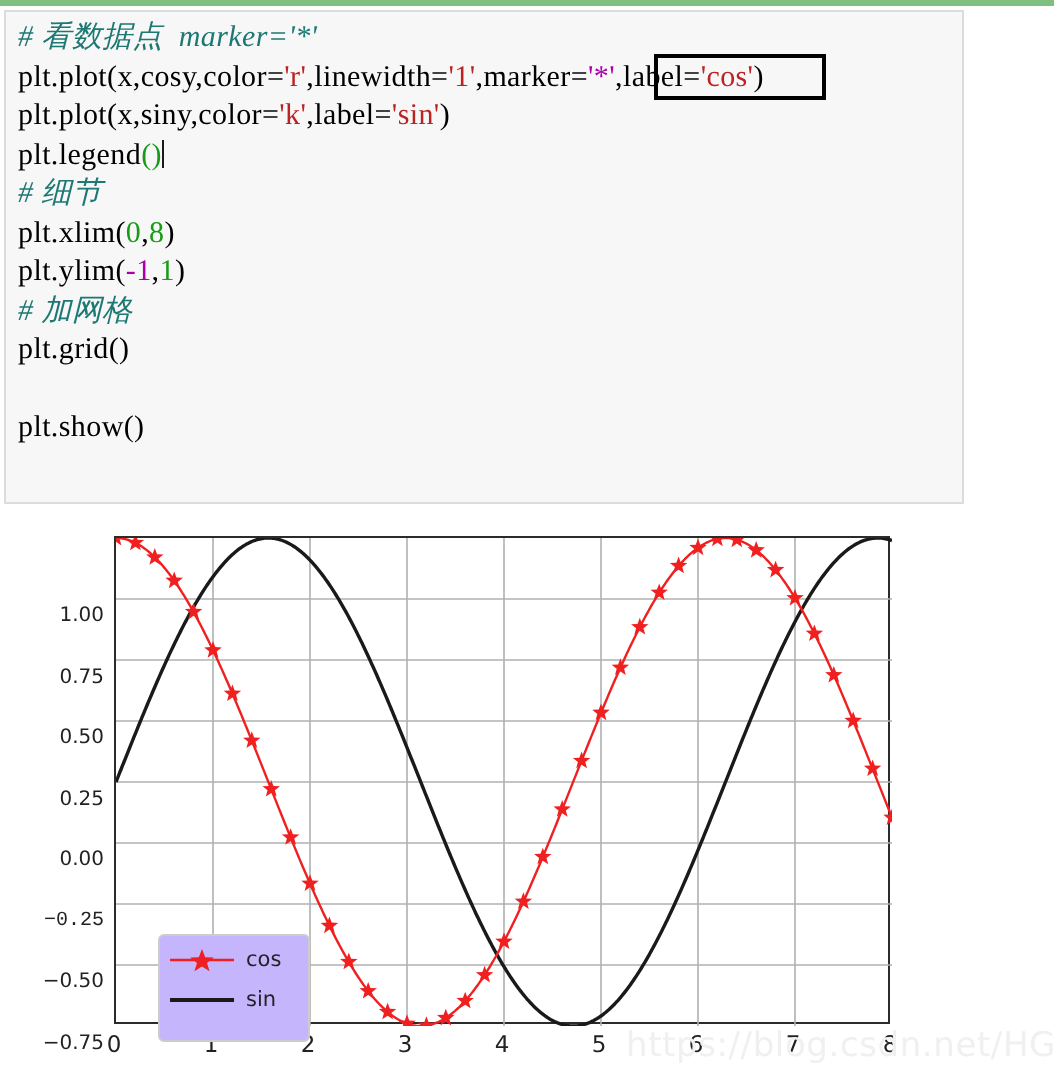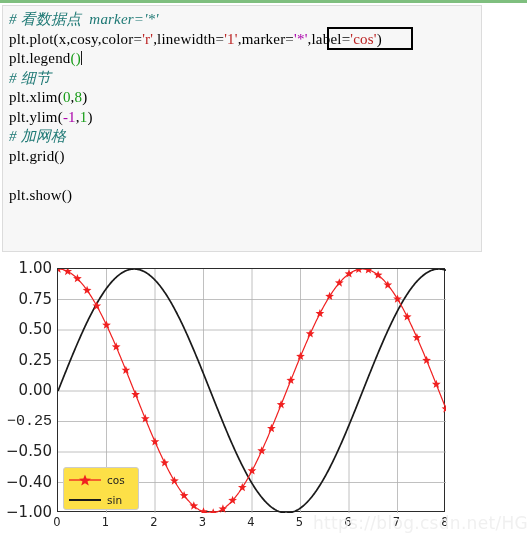--- a/index.html
+++ b/index.html
@@ -73,46 +73,47 @@
     width:388px;height:244px;
     border:1.3px solid #2b2b2b;
     box-sizing:border-box;
     background:#ffffff;
   }
   #plot-svg{position:absolute;left:0;top:0;}
   .ytick-label{
     position:absolute;
     right:0;
     font-family:"DejaVu Sans", sans-serif;
-    font-size:15px;
+    font-size:10px;
     color:#222;
     text-align:right;
     width:50px;
     transform:translateY(-50%);
     white-space:nowrap;
+    margin-top:40px;
   }
   .xtick-label{
     position:absolute;
     top:0;
     font-family:"DejaVu Sans", sans-serif;
     font-size:11.5px;
     color:#222;
     text-align:center;
     width:20px;
     transform:translateX(-50%);
   }
   #ytick-wrap{position:absolute;left:0px;top:10px;width:52px;height:244px;}
   #xtick-wrap{position:absolute;left:57px;top:257px;width:388px;height:20px;}
 
   
   #legend-box{
     position:absolute;
-    left:63px;top:467px;
-    width:76px;height:43px;
-    background:#fde047;
+    left:79px;top:467px;
+    width:76px;height:54px;
+    background:#c4b5fd;
     border:1px solid #cccccc;
     border-radius:3px;
     box-sizing:border-box;
     z-index:5;
   }
   .legend-row{
     position:relative;height:20px;display:flex;align-items:center;
   }
   .legend-row:first-child{margin-top:2px;}
   .legend-swatch{width:34px;height:14px;margin-left:4px;position:relative;}
@@ -138,20 +139,21 @@
 
 <div id="top-rule"></div>
 
 <div id="code-panel">
 
   <div class="code-line"><span class="cm"># 看数据点  marker='*'</span></div>
 
   <div class="code-line"><span class="plain">plt.plot(x,cosy,color=</span><span class="str">'r'</span><span class="plain">,linewidth=</span><span class="str">'1'</span><span class="plain">,</span><span class="plain">marker=</span><span class="op">'*'</span><span class="plain">,label=</span><span class="str">'cos'</span><span class="plain">)</span></div>
 
 
+  <div class="code-line"><span class="plain">plt.plot(x,siny,color=</span><span class="str">'k'</span><span class="plain">,label=</span><span class="str">'sin'</span><span class="plain">)</span></div>
 
   <div class="code-line"><span class="plain">plt.legend</span><span class="paren-g">()</span><span class="caret"></span></div>
 
   <div class="code-line"><span class="cm"># 细节</span></div>
 
   <div class="code-line"><span class="plain">plt.xlim</span><span class="plain">(</span><span class="num">0</span><span class="plain">,</span><span class="num">8</span><span class="plain">)</span></div>
 
   <div class="code-line"><span class="plain">plt.ylim</span><span class="plain">(</span><span class="num-neg">-1</span><span class="plain">,</span><span class="num">1</span><span class="plain">)</span></div>
 
   <div class="code-line"><span class="cm"># 加网格</span></div>
@@ -163,21 +165,21 @@
   <div class="code-line"><span class="plain">plt.show</span><span class="plain">()</span></div>
 
 </div>
 
 <div id="marker-highlight"></div>
 
 <div id="figure">
 
   <div id="ytick-wrap">
       <div class="ytick-label" style="top: 244px;">−1.00</div>
-      <div class="ytick-label" style="top: 213.5px;">−0.40</div>
+      <div class="ytick-label" style="top: 213.5px;">−0.75</div>
       <div class="ytick-label" style="top: 183px;">−0.50</div>
       <div class="ytick-label" style="top: 152.5px; font-family: Liberation Mono, monospace;">−0.25</div>
       <div class="ytick-label" style="top: 122px;">0.00</div>
       <div class="ytick-label" style="top: 91.5px;">0.25</div>
       <div class="ytick-label" style="top: 61px;">0.50</div>
       <div class="ytick-label" style="top: 30.5px;">0.75</div>
       <div class="ytick-label" style="top: 0px;">1.00</div>
     </div>
 
   <div id="plot-frame">

